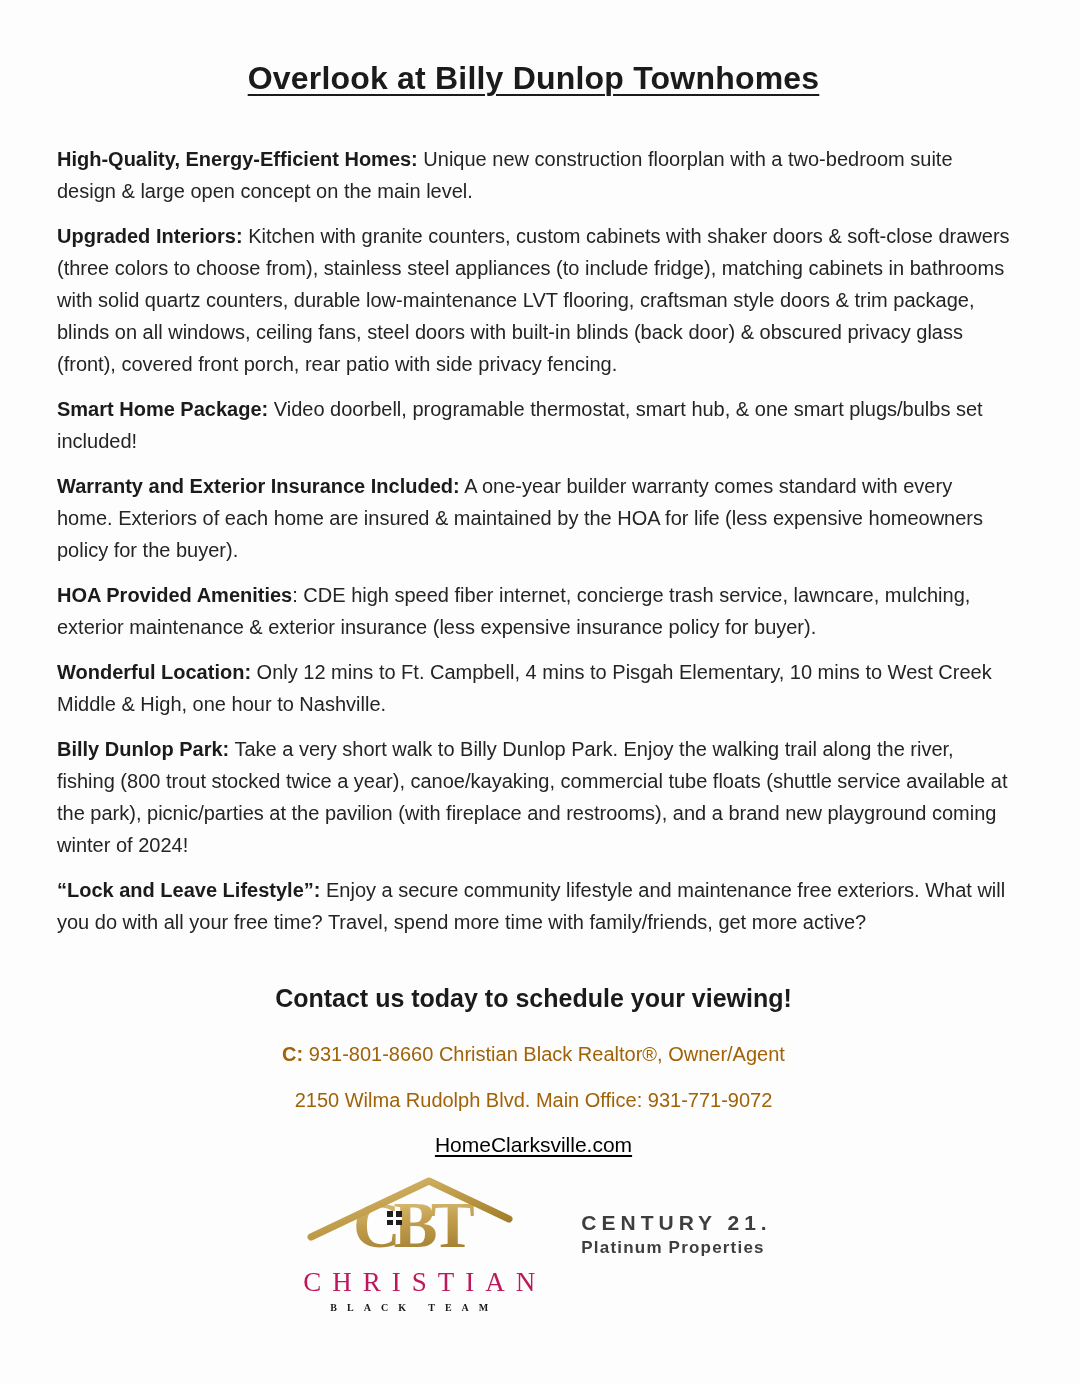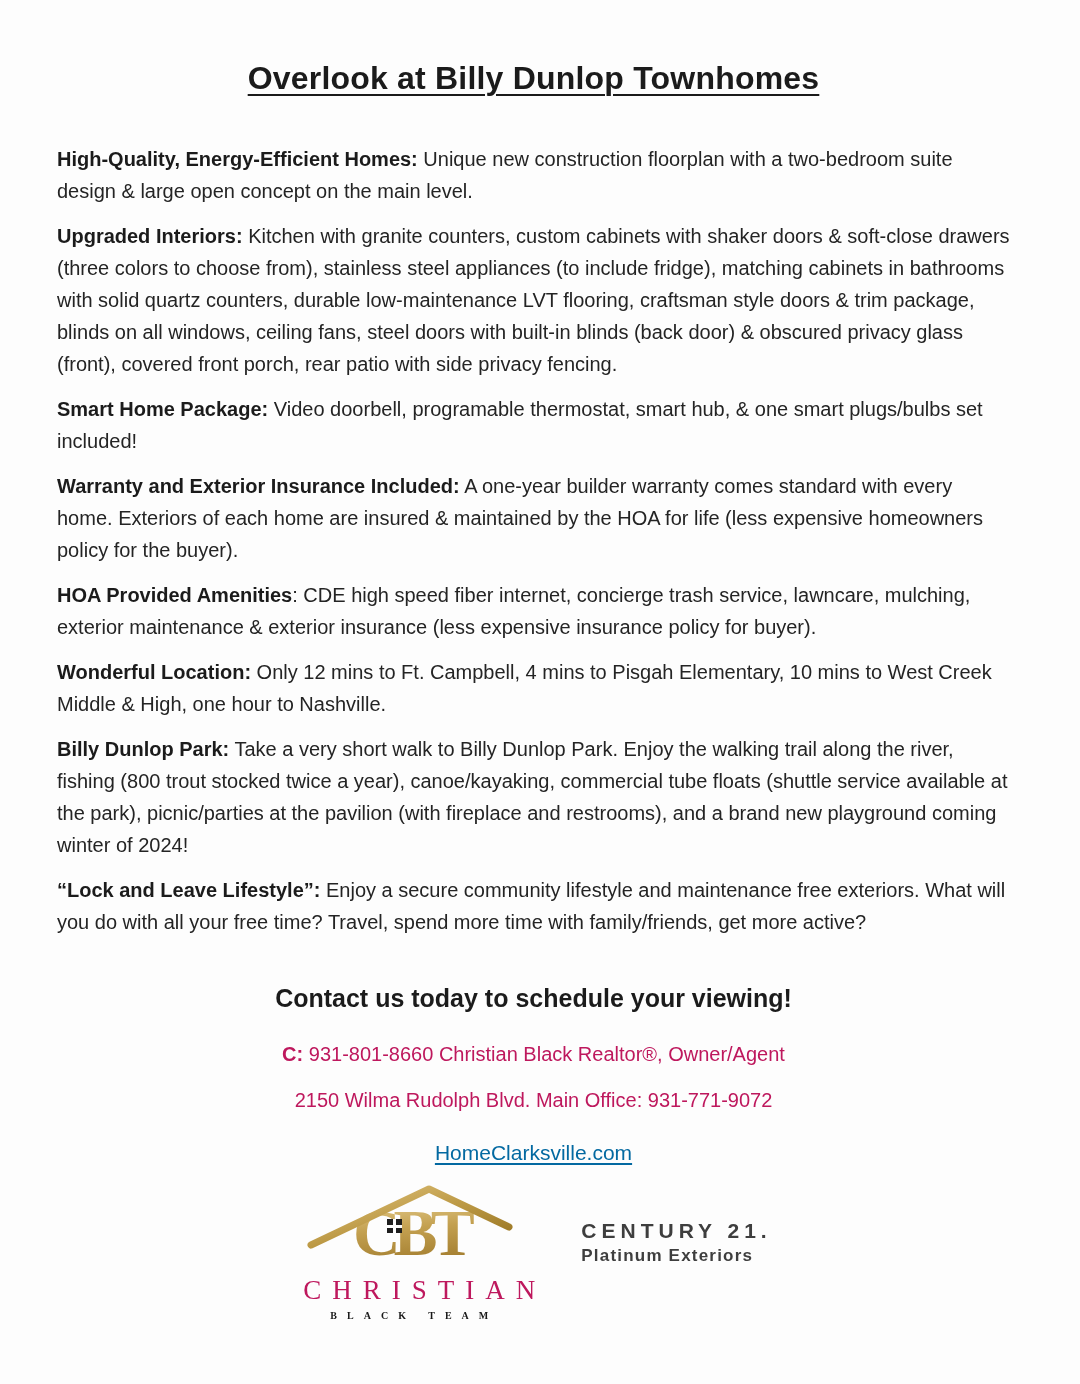--- a/index.html
+++ b/index.html
@@ -28,28 +28,28 @@
     color:#242424;
   }
   .para b{color:#1b1b1b;}
 
   .contact{margin-top:46px;text-align:center;}
   .contact-heading{
     font-size:25px;font-weight:bold;color:#1b1b1b;
     margin:8px 0 28px 0;
   }
   .contact-line{
-    font-size:20px;color:#be185d;margin:0 0 20px 0;line-height:26px;
+    font-size:20px;color:#a16207;margin:0 0 20px 0;line-height:26px;
   }
   .website{
     display:inline-block;
-    font-size:21px;color:#0369a1;
+    font-size:21px;color:#000000;
     text-decoration:underline;
     text-underline-offset:3px;
-    margin-top:8px;cursor:pointer;
+    margin-top:0;cursor:pointer;
   }
 
   .logos{
     margin-top:22px;
     display:flex;justify-content:center;align-items:center;gap:56px;
   }
 
   
   .cbt{width:230px;text-align:center;}
   .cbt-mark{position:relative;width:230px;height:86px;margin:0 auto;}
@@ -139,18 +139,18 @@
             <path d="M6 64 L124 8 L204 46" fill="none" stroke="url(#goldg)" stroke-width="7" stroke-linecap="round" stroke-linejoin="round"></path>
           </svg>
           <span class="cbt-window"></span>
         </div>
         <div class="cbt-name">CHRISTIAN</div>
         <div class="cbt-team">BLACK TEAM</div>
       </div>
 
       <div class="c21">
         <div class="c21-brand">CENTURY 21.</div>
-        <div class="c21-division">Platinum Exteriors</div>
+        <div class="c21-division">Platinum Properties</div>
       </div>
 
     </div>
   </div>
 </div>
 
 </body></html>

